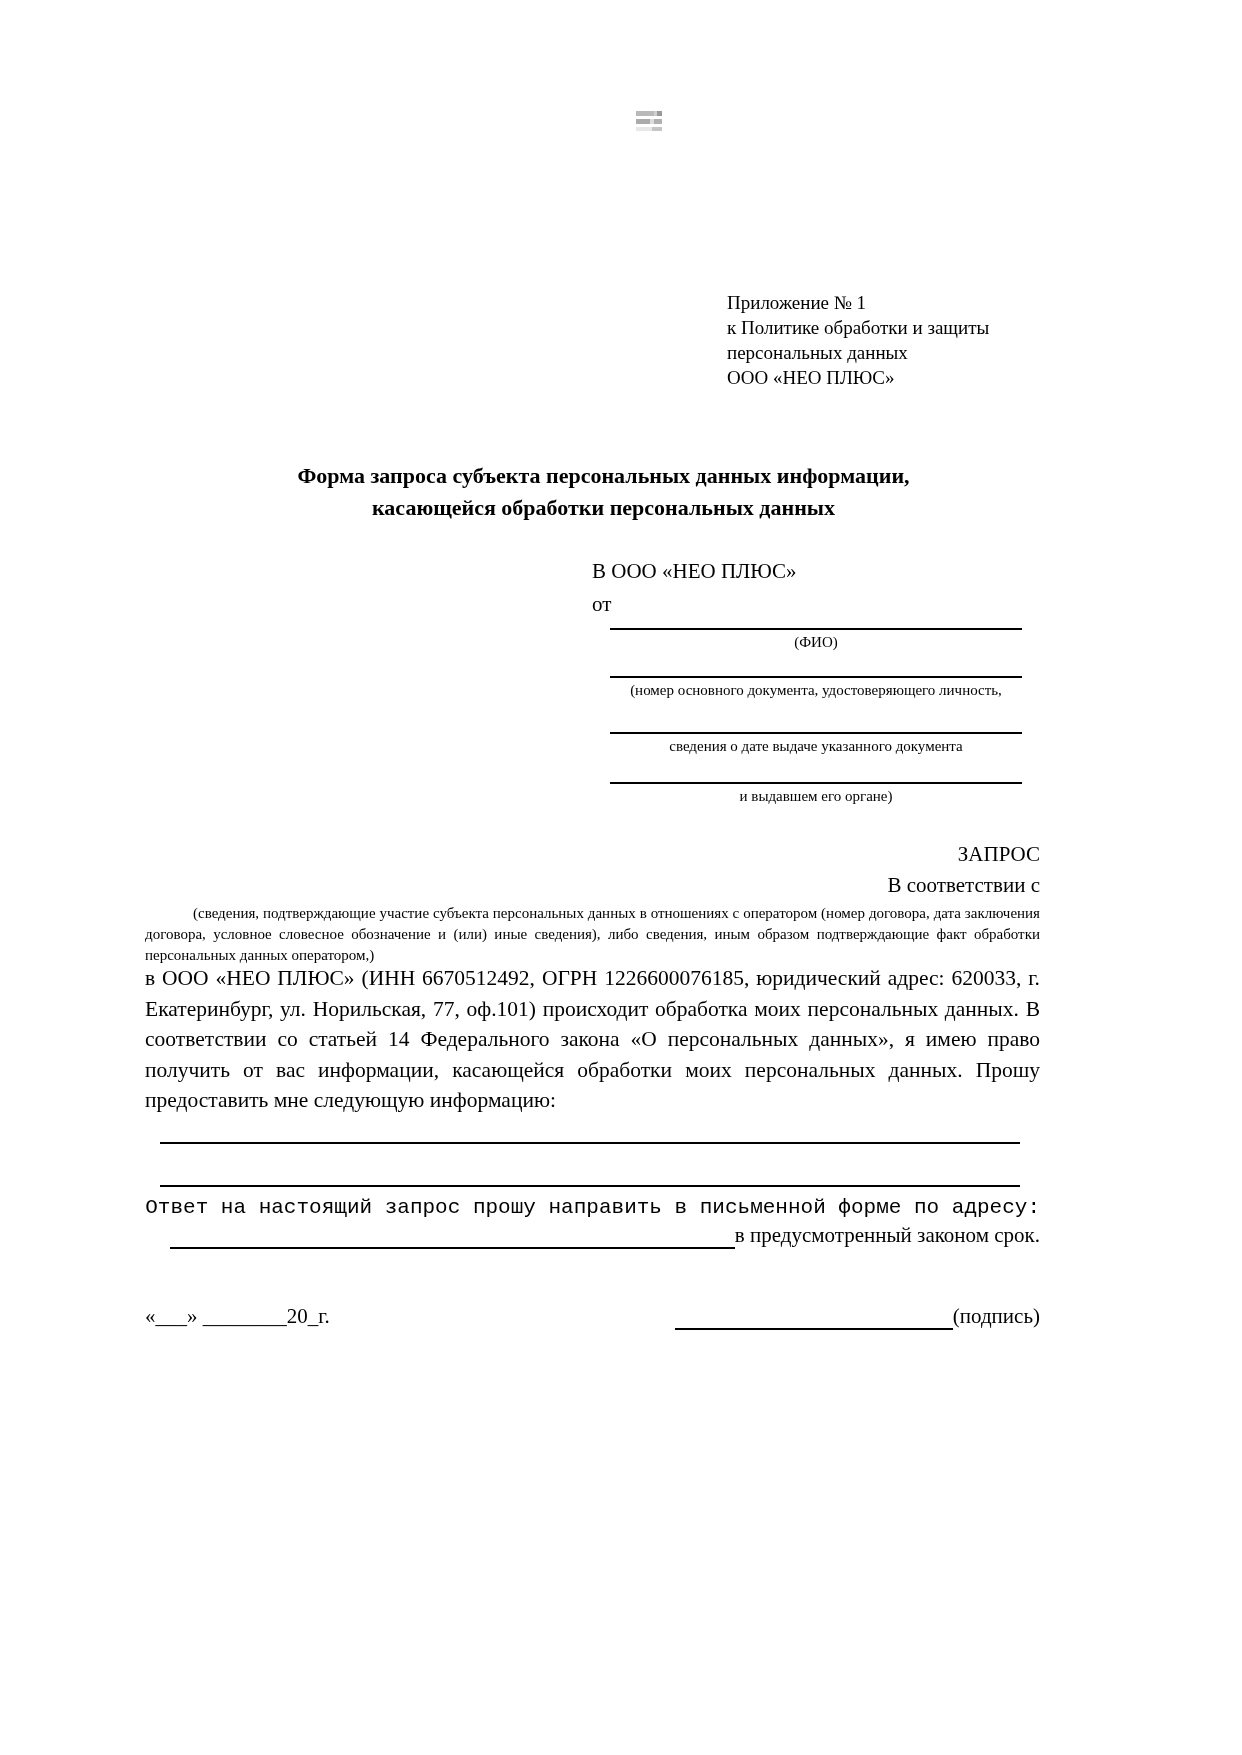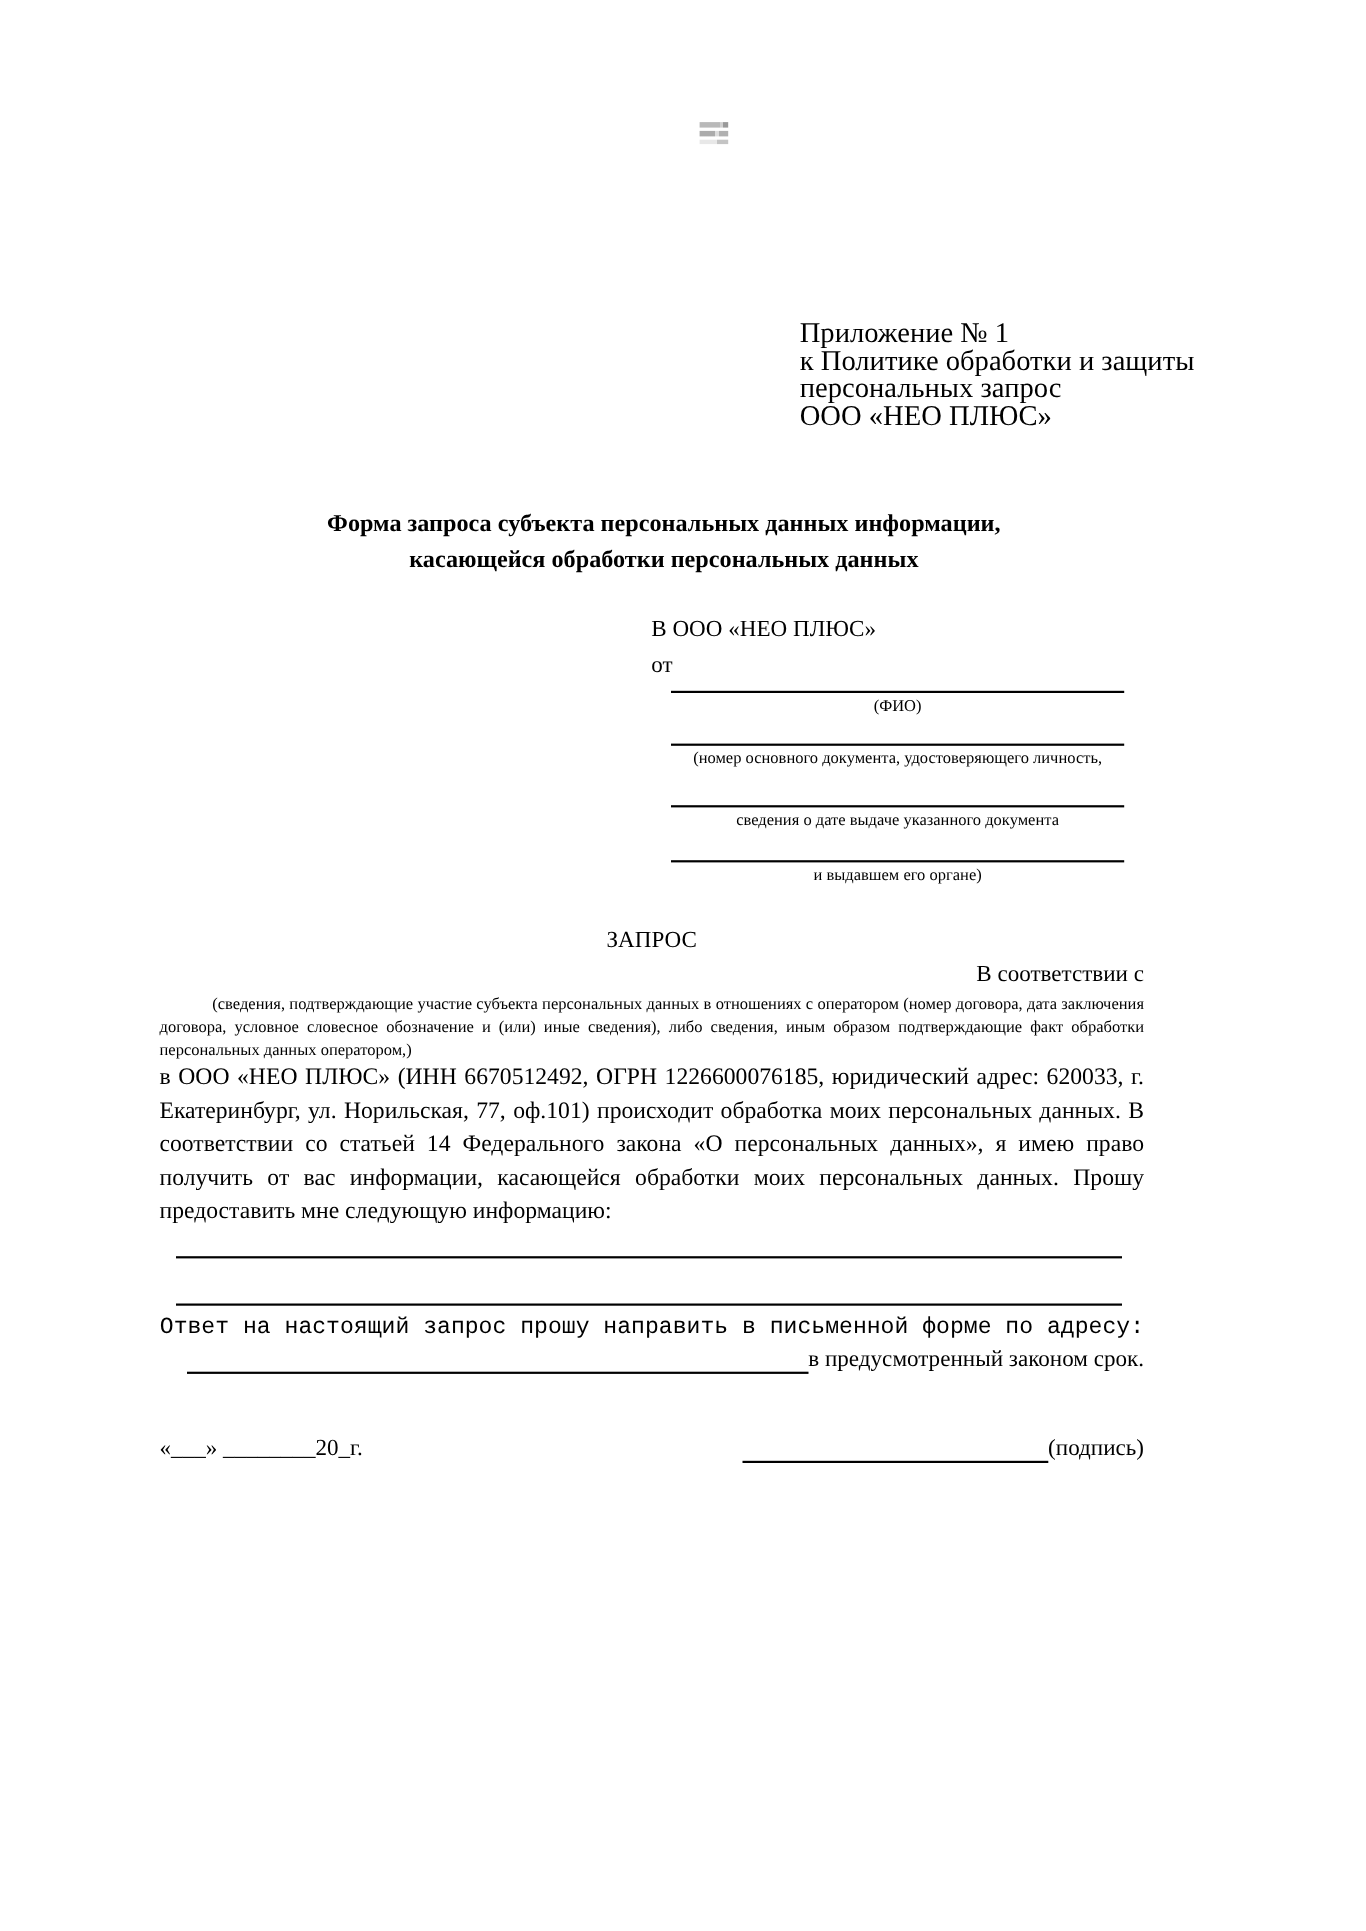--- a/index.html
+++ b/index.html
@@ -11,37 +11,37 @@
     color:#000;
     overflow:hidden;
   }
   
   .doc-icon{position:absolute;left:636px;top:111px;width:26px;height:24px;}
   .doc-icon .bar{height:5px;margin-bottom:3px;}
   .doc-icon .b1{background:linear-gradient(90deg,#b9b9b9 0 70%,#cfcfcf 70% 82%,#9a9a9a 82% 100%);}
   .doc-icon .b2{background:linear-gradient(90deg,#ababab 0 55%,#dcdcdc 55% 68%,#b0b0b0 68% 100%);}
   .doc-icon .b3{background:linear-gradient(90deg,#e8e8e8 0 60%,#c4c4c4 60% 100%);height:4px;}
 
-  .appendix{position:absolute;left:727px;top:290px;font-size:26px;line-height:25px;}
+  .appendix{position:absolute;left:727px;top:290px;font-size:19px;line-height:25px;}
 
   .title{
     position:absolute;left:145px;top:449px;width:895px;
     margin:11px;text-align:center;font-size:22px;line-height:32px;font-weight:bold;
   }
 
   .addressee{position:absolute;left:592px;top:555px;font-size:21px;line-height:33px;}
 
   .field{position:absolute;left:610px;width:412px;}
   .fill-line{height:16px;border-bottom:2px solid #000;}
   .field .caption{text-align:center;font-size:15px;line-height:19px;padding-top:3px;white-space:nowrap;}
   .f1{top:612px;} .f2{top:660px;} .f3{top:716px;} .f4{top:766px;}
 
   .request-heading{
     position:absolute;left:145px;top:842px;width:895px;
-    text-align:center;font-size:21px;
+    text-align:right;font-size:21px;
   }
   .intro-row{
     position:absolute;left:145px;top:872px;width:895px;
     display:flex;align-items:flex-end;font-size:21px;line-height:26px;flex-direction:column;
   }
   .intro-row .indent{width:65px;flex:0 0 auto;}
   .intro-row .fill{flex:1 1 auto;border-bottom:2px solid #000;height:24px;margin-left:8px;}
 
   .footnote{
     position:absolute;left:145px;top:903px;width:895px;
@@ -81,21 +81,21 @@
 
   <div class="doc-icon">
     <div class="bar b1"></div>
     <div class="bar b2"></div>
     <div class="bar b3"></div>
   </div>
 
   <div class="appendix">
     <div>Приложение № 1</div>
     <div>к Политике обработки и защиты</div>
-    <div>персональных запрос</div>
+    <div>персональных данных</div>
     <div>ООО «НЕО ПЛЮС»</div>
   </div>
 
   <h1 class="title">
     <span>Форма запроса субъекта персональных данных информации,</span><br>
     <span>касающейся обработки персональных данных</span>
   </h1>
 
   <div class="addressee">
     <div>В ООО «НЕО ПЛЮС»</div>

